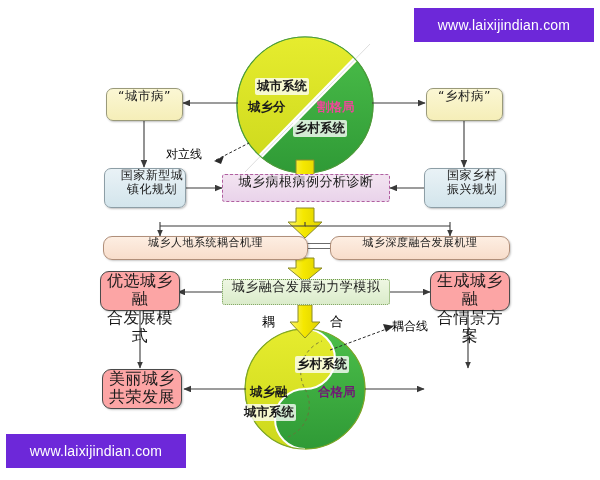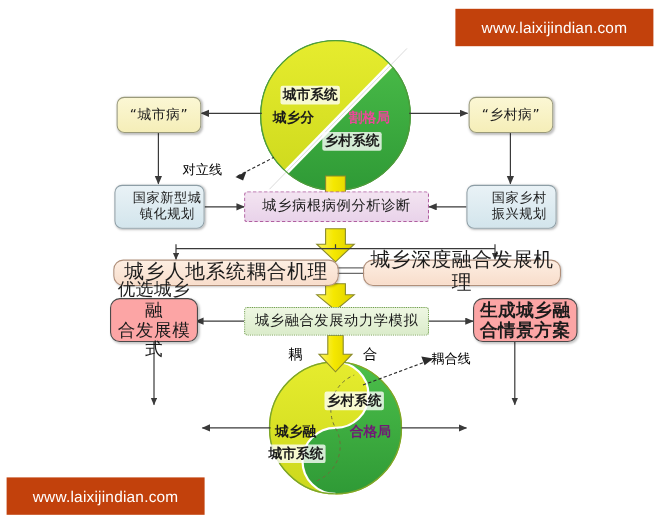--- a/index.html
+++ b/index.html
@@ -10,21 +10,21 @@
     overflow:hidden;
     position:relative;
   }
   #stage{position:absolute;left:0;top:0;width:600px;height:480px;}
   svg.layer{position:absolute;left:0;top:0;width:600px;height:480px;}
 
   
   .node{
     position:absolute;
     box-sizing:border-box;
-    display:flex;align-items:center;justify-content:center;
+    display:flex;justify-content:center;
     text-align:center;
     line-height:1.15;
     color:#1b1b1b;
     letter-spacing:0.5px;
     z-index:5;
   }
   .node span{display:block;white-space:pre-line;}
 
   
   .box-cream{
@@ -49,21 +49,21 @@
     border:1.5px dashed #b05fa0;
     border-radius:3px;
     font-size:13px;
   }
   
   .box-peach{
     background:linear-gradient(#fdeee2,#f8ddcb);
     border:1px solid #b08f7a;
     border-radius:9px;
     box-shadow:1px 1px 2px rgba(0,0,0,.22);
-    font-size:18px;
+    font-size:11px;
   }
   
   .box-green{
     background:linear-gradient(#eef7e2,#dbeccb);
     border:1.5px dotted #6f9a4d;
     border-radius:3px;
     font-size:13px;
   }
   
   .box-white{
@@ -95,21 +95,21 @@
   .circ-txt.hl{
     background:rgba(255,255,255,.78);
     padding:0 2px;
     border-radius:2px;
   }
   .circ-txt.plain{font-weight:bold;background:transparent;}
 
   
   .wm{
     position:absolute;
-    background:#c2410c;
+    background:#6d28d9;
     color:#ffffff;
     font-family:"Liberation Sans",sans-serif;
     font-size:14px;
     display:flex;align-items:center;justify-content:center;
     letter-spacing:.2px;
     z-index:40;
   }
 </style>
 </head>
 <body>
@@ -282,23 +282,27 @@
 
   <div class="node box-green" style="left:222px;top:279px;width:168px;height:26px;">
     <span>城乡融合发展动力学模拟</span>
   </div>
 
   <div class="node box-white" style="left:100px;top:271px;width:80px;height:40px;">
     <span>优选城乡融
 合发展模式</span>
   </div>
 
-  <div class="node box-white" style="left:430px;top:271px;width:95px;height:40px;font-weight:bold;">
+  <div class="node box-white" style="left:430px;top:271px;width:80px;height:40px;">
     <span>生成城乡融
 合情景方案</span>
   </div>
 
+  <div class="node box-white" style="left:102px;top:369px;width:80px;height:40px;">
+    <span>美丽城乡
+共荣发展</span>
+  </div>
 
 
   <div class="wm" style="left:414px;top:8px;width:180px;height:34px;">www.laixijindian.com</div>
   <div class="wm" style="left:6px;top:434px;width:180px;height:34px;">www.laixijindian.com</div>
 
 </div>
 
 </body></html>

